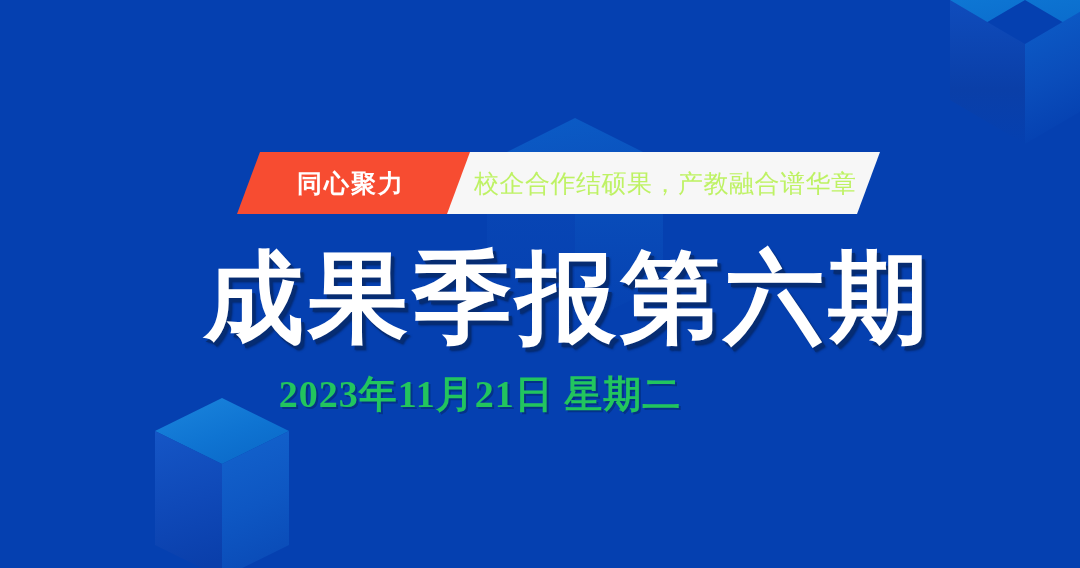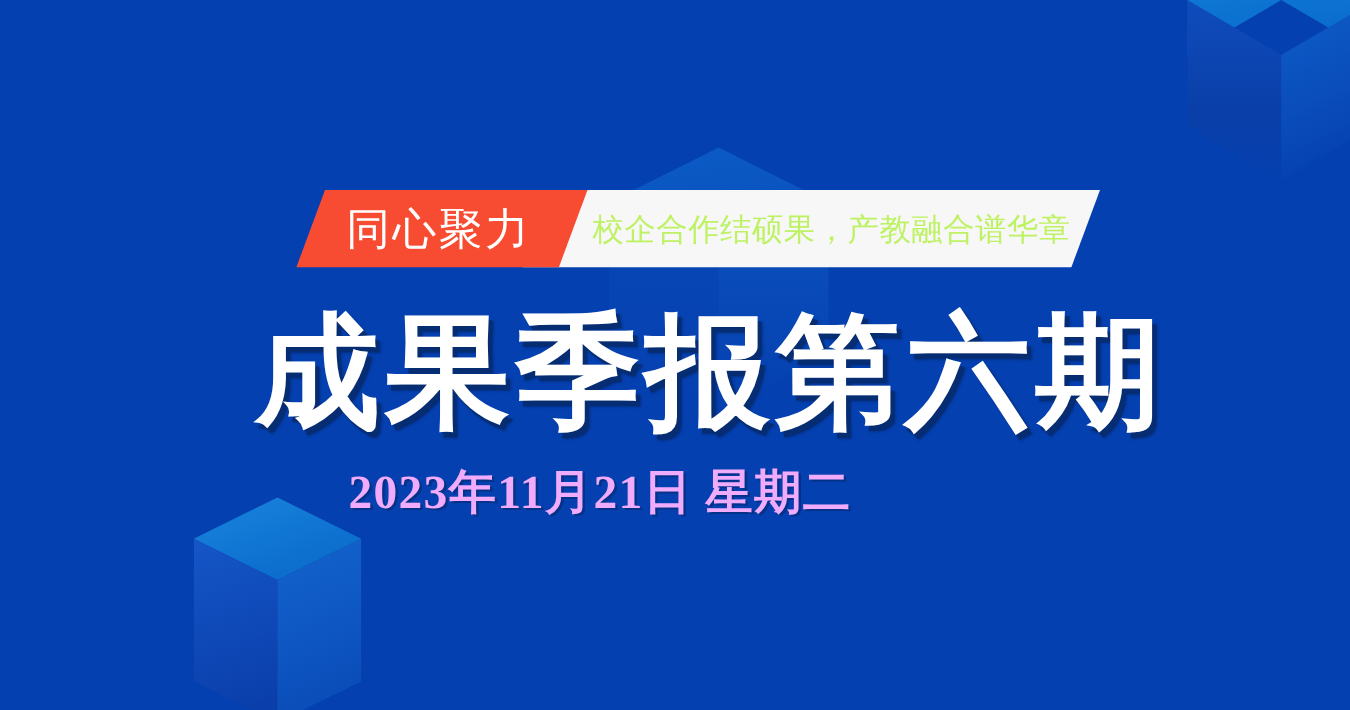--- a/index.html
+++ b/index.html
@@ -45,22 +45,22 @@
   #ribbon-tag-label {
     position: absolute;
     left: 253px;
     top: 0;
     width: 196px;
     height: 62px;
     display: flex;
     align-items: center;
     justify-content: center;
     color: #FFFFFF;
-    font-size: 35px;
-    font-weight: normal;
+    font-size: 25px;
+    font-weight: bold;
     letter-spacing: 2px;
     white-space: nowrap;
   }
   #ribbon-subtitle {
     position: absolute;
     left: 474px;
     top: 0;
     height: 62px;
     display: flex;
     align-items: center;
@@ -95,21 +95,21 @@
   #date-line {
     position: absolute;
     left: 0;
     top: 370px;
     width: 960px;
     text-align: center;
     font-family: "Liberation Serif", "DejaVu Serif", serif;
     font-weight: bold;
     font-size: 38px;
     line-height: 48px;
-    color: #f0abfc;
+    color: #22c55e;
     letter-spacing: 1px;
     white-space: nowrap;
     text-shadow: 2px 2px 0 rgba(4,35,95,0.50);
   }
 </style>
 </head>
 <body>
 
 <div id="poster">
 

